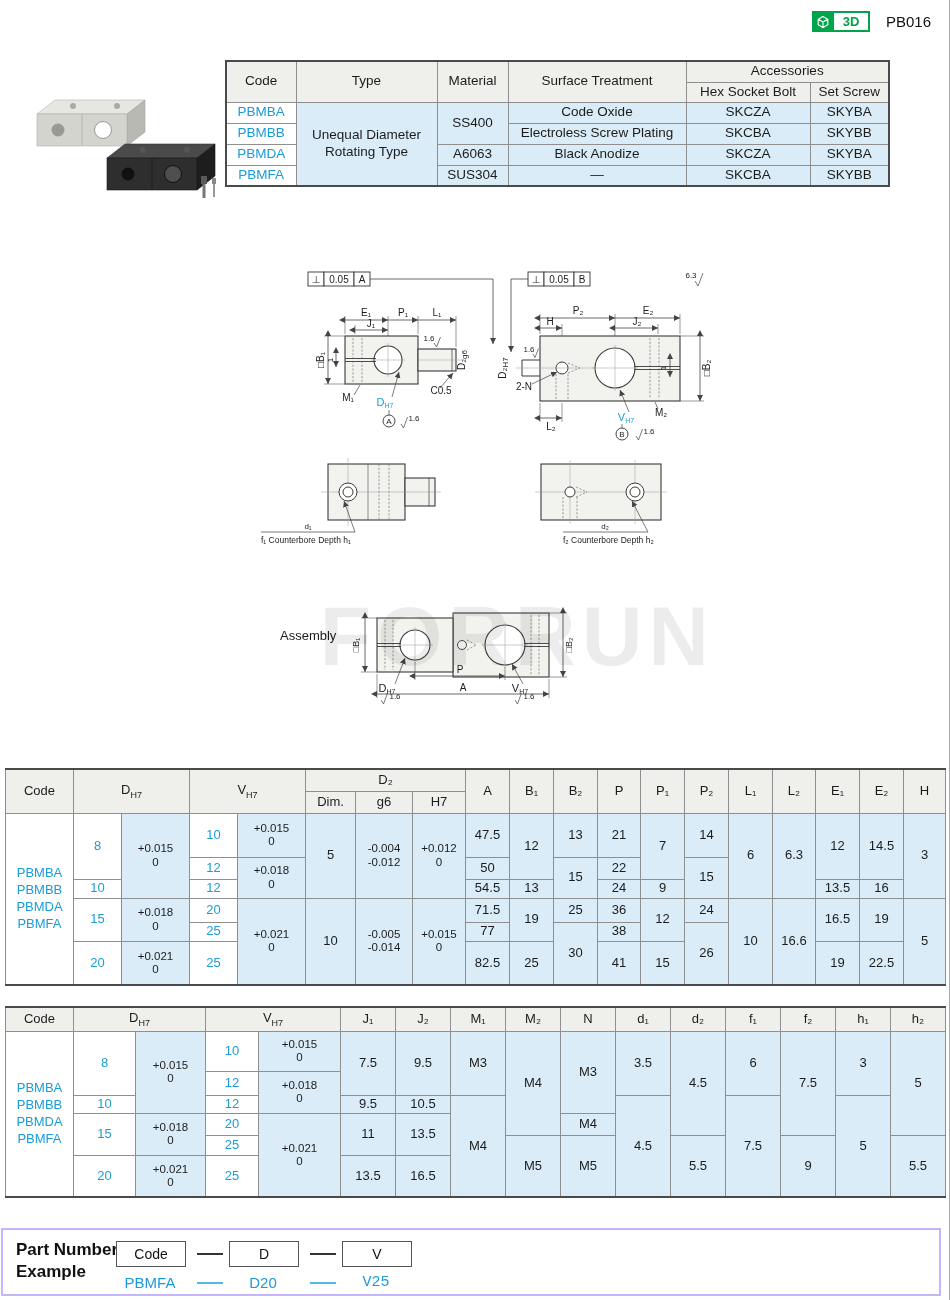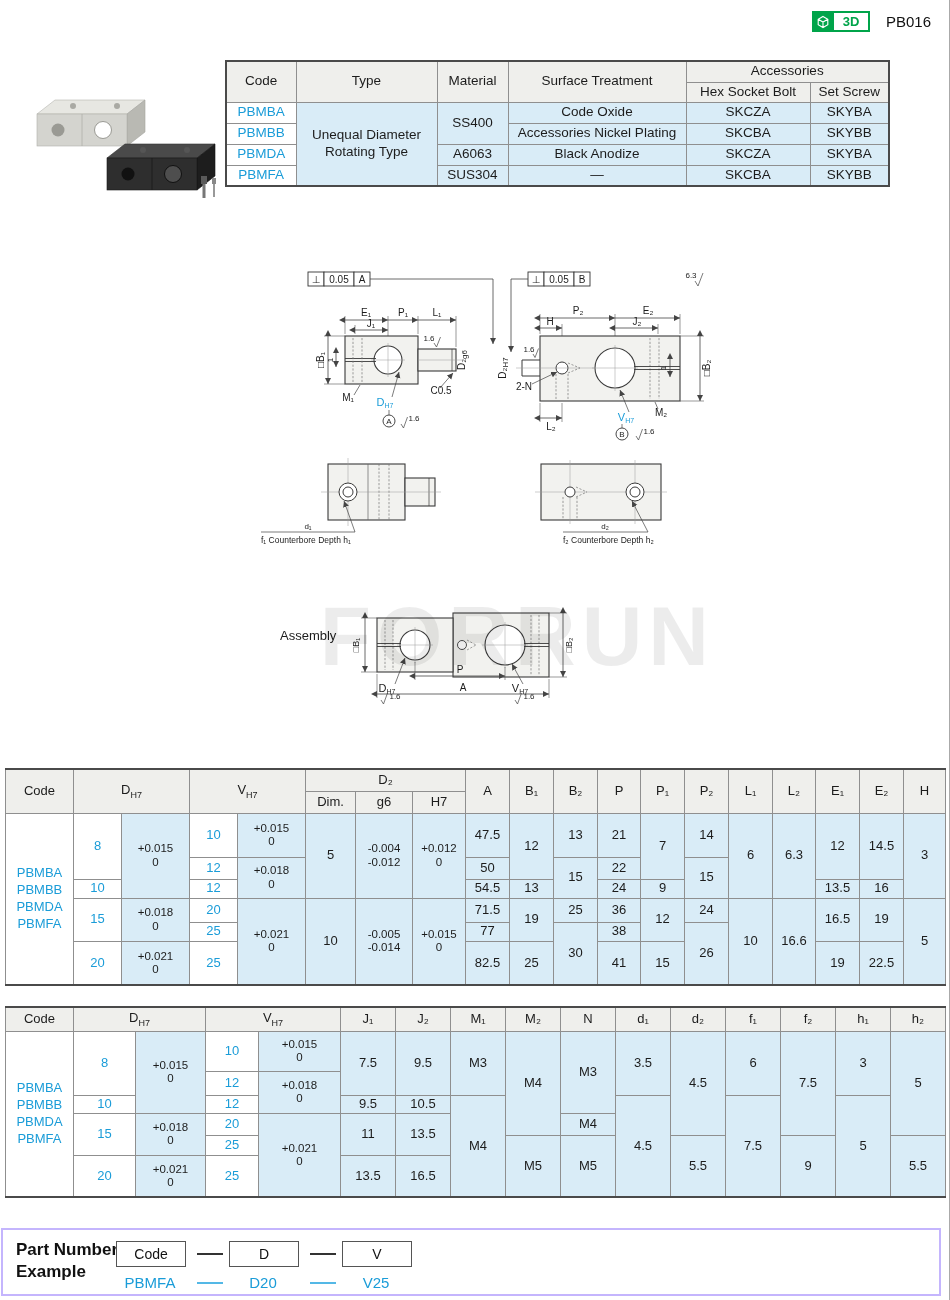--- a/index.html
+++ b/index.html
@@ -133,21 +133,21 @@
     <td class="bt">PBMBA</td>
     <td class="bl" rowspan="4">Unequal Diameter
 Rotating Type</td>
     <td class="bl" rowspan="2">SS400</td>
     <td class="bl">Code Oxide</td>
     <td class="bl">SKCZA</td>
     <td class="bl">SKYBA</td>
   </tr>
   <tr style="height:21px">
     <td class="bt">PBMBB</td>
-    <td class="bl">Accessories Nickel Plating</td>
+    <td class="bl">Electroless Screw Plating</td>
     <td class="bl">SKCBA</td>
     <td class="bl">SKYBB</td>
   </tr>
   <tr style="height:21px">
     <td class="bt">PBMDA</td>
     <td class="bl">A6063</td>
     <td class="bl">Black Anodize</td>
     <td class="bl">SKCZA</td>
     <td class="bl">SKYBA</td>
   </tr>
@@ -673,14 +673,14 @@
 Example</div>
   <div class="pnb" style="left:113px;">Code</div>
   <div class="pndash" style="left:194px;"></div>
   <div class="pnb" style="left:226px;">D</div>
   <div class="pndash" style="left:307px;"></div>
   <div class="pnb" style="left:339px;">V</div>
   <div class="pnval" style="left:113px;">PBMFA</div>
   <div class="pndash blue2" style="left:194px;"></div>
   <div class="pnval" style="left:226px;">D20</div>
   <div class="pndash blue2" style="left:307px;"></div>
-  <div class="pnval" style="left:339px;">V25</div>
+  <div class="pnval" style="left:339px;font-family:Liberation Mono, monospace;">V25</div>
 </div>
 
 </body></html>

